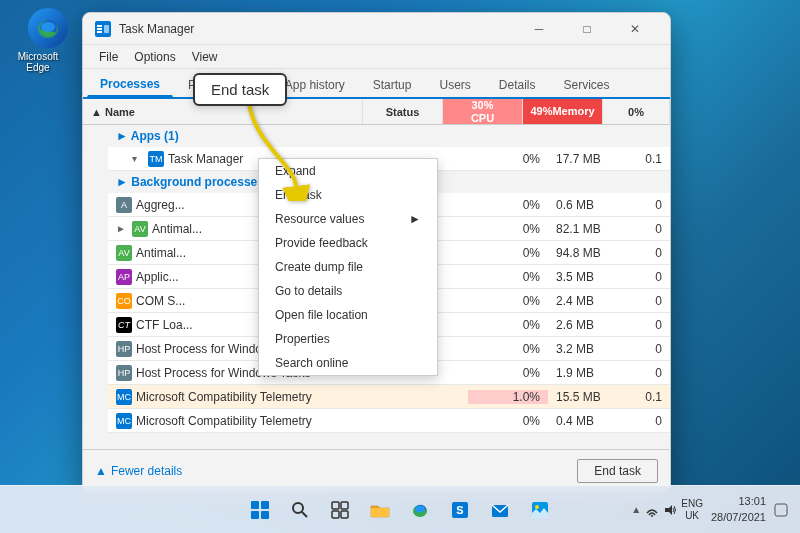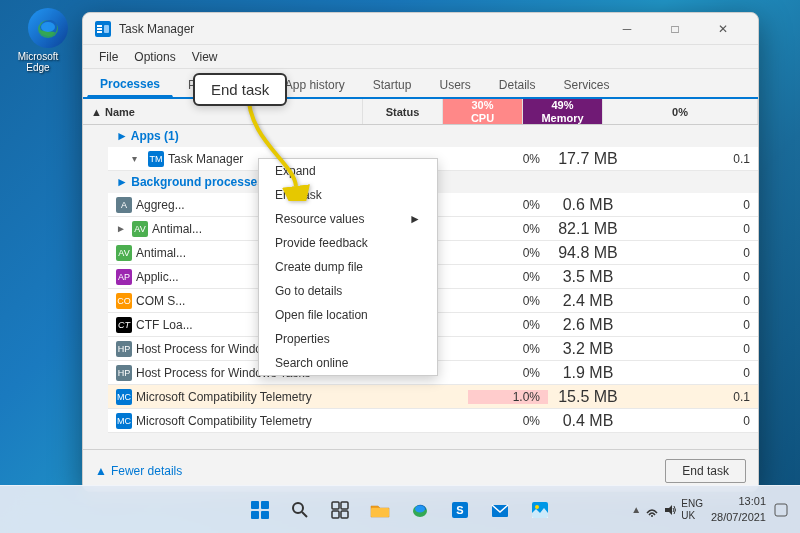--- a/index.html
+++ b/index.html
@@ -48,21 +48,21 @@
       font-size: 10px;
       text-align: center;
       text-shadow: 1px 1px 2px rgba(0,0,0,0.8);
     }
 
     
     .window {
       position: absolute;
       top: 12px;
       left: 82px;
-      width: 677px;
+      width: 589px;
       height: 480px;
       background: #f3f3f3;
       border: 1px solid #ccc;
       box-shadow: 0 8px 32px rgba(0,0,0,0.4);
       border-radius: 8px;
       overflow: hidden;
     }
 
     .title-bar {
       height: 32px;
@@ -210,23 +210,23 @@
       width: 80px;
       padding: 0 8px;
       font-size: 12px;
       color: #333;
       text-align: right;
       flex-shrink: 0;
     }
     .row-mem {
       width: 80px;
       padding: 0 8px;
-      font-size: 16px;
-      color: #333;
-      text-align: center;
+      font-size: 12px;
+      color: #333;
+      text-align: left;
       flex-shrink: 0;
     }
     .row-disk {
       flex: 1;
       padding: 0 8px;
       font-size: 12px;
       color: #333;
       text-align: right;
     }
 
@@ -386,21 +386,21 @@
       justify-content: center;
       font-size: 11px;
       color: #333;
       font-weight: 600;
       border-right: 1px solid #e0e0e0;
       padding: 0 4px;
     }
     .th-name { width: 280px; justify-content: flex-start; padding-left: 8px; }
     .th-status { width: 80px; }
     .th-cpu { width: 80px; background: #ff8888; color: white; flex-direction: column; line-height: 1.1; }
-    .th-mem { width: 80px; background: #701a75; color: white; flex-direction: column; line-height: 1.1; }
+    .th-mem { width: 80px; background: #ef4444; color: white; flex-direction: row; line-height: 1.1; }
     .th-disk { flex: 1; }
 
     .app-row-name {
       padding-left: 24px;
     }
     .bg-row-name {
       padding-left: 8px;
     }
 
     
@@ -751,21 +751,21 @@
         <svg width="14" height="14" viewBox="0 0 14 14">
           <path d="M2 10 Q7 4 12 10" fill="none" stroke="#333" stroke-width="1.5"></path>
           <path d="M4 12 Q7 8 10 12" fill="none" stroke="#333" stroke-width="1.5"></path>
           <circle cx="7" cy="13" r="1" fill="#333"></circle>
         </svg>
         <svg width="14" height="14" viewBox="0 0 14 14">
           <polygon points="2,5 6,5 9,2 9,12 6,9 2,9" fill="#333"></polygon>
           <path d="M10 5 Q12 7 10 9" fill="none" stroke="#333" stroke-width="1"></path>
           <path d="M11 3 Q14 7 11 11" fill="none" stroke="#333" stroke-width="1"></path>
         </svg>
-        <span style="font-size:10px;color:#333;line-height:1.2;text-align:left;">ENG<br>UK</span>
+        <span style="font-size:10px;color:#333;line-height:1.2;text-align:center;">ENG<br>UK</span>
       </div>
       <div class="clock">
         <div>13:01</div>
         <div>28/07/2021</div>
       </div>
       <svg width="14" height="14" viewBox="0 0 14 14">
         <rect x="1" y="1" width="12" height="12" rx="2" fill="none" stroke="#555" stroke-width="1"></rect>
       </svg>
     </div>
   </div>

